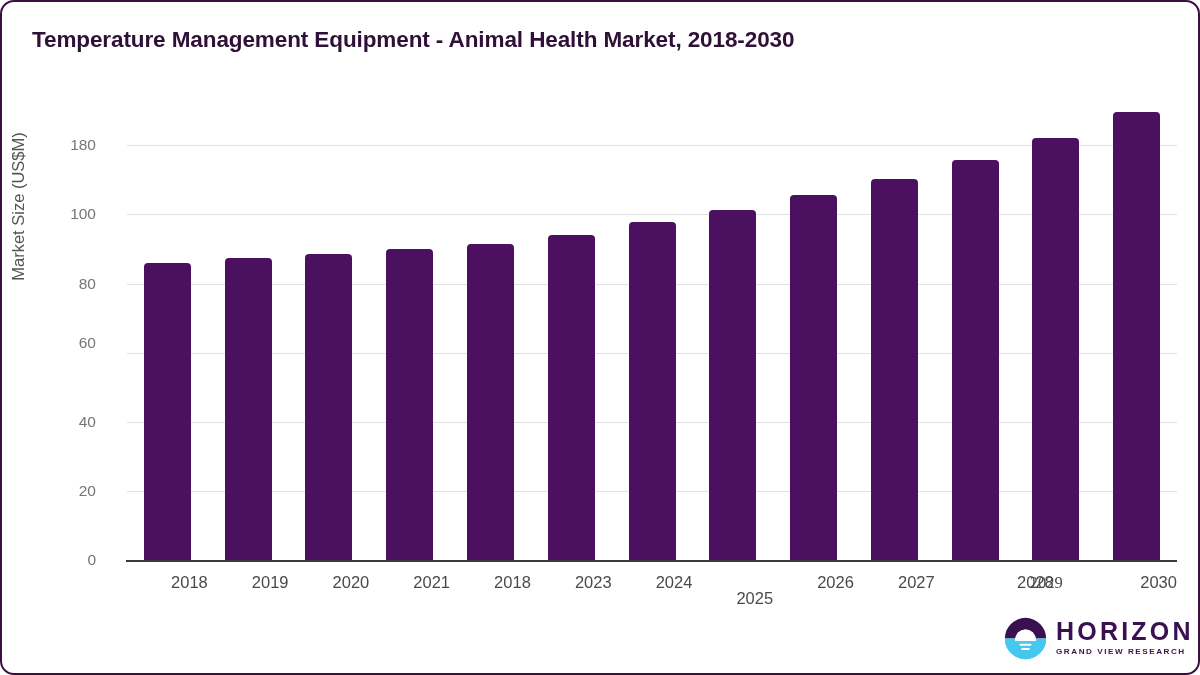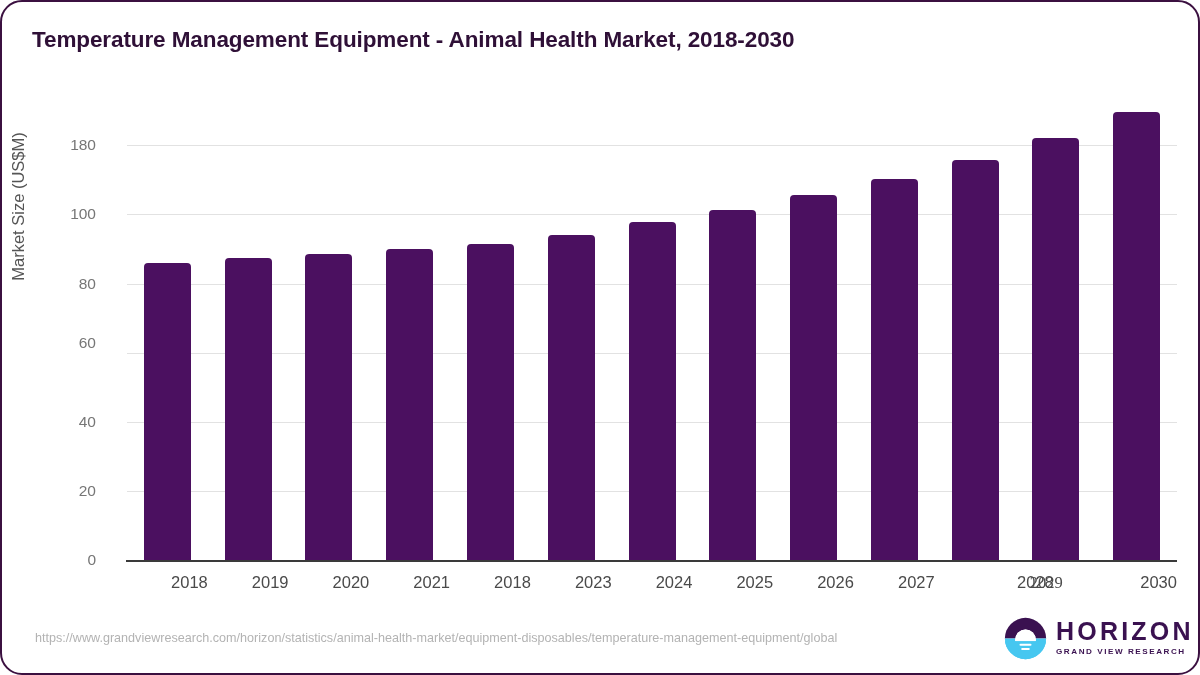--- a/index.html
+++ b/index.html
@@ -13,21 +13,21 @@
     font-family: "Liberation Sans", sans-serif;
     overflow: hidden;
   }
   #card {
     position: absolute;
     left: 0; top: 0;
     width: 1200px;
     height: 675px;
     background: #ffffff;
     border: 2px solid #3b1040;
-    border-radius: 22px;
+    border-radius: 14px;
     box-sizing: border-box;
     overflow: hidden;
   }
   #chart-title {
     position: absolute;
     left: 30px;
     top: 25px;
     font-size: 22.5px;
     font-weight: bold;
     color: #2f1037;
@@ -189,30 +189,29 @@
       </div>
     <div id="axis-baseline"></div>
     <div id="xticks">
         <div class="xtick" style="left: 0px; width: 80.7692px;">2018</div>
         <div class="xtick" style="left: 80.7692px; width: 80.7692px;">2019</div>
         <div class="xtick" style="left: 161.538px; width: 80.7692px;">2020</div>
         <div class="xtick" style="left: 242.308px; width: 80.7692px;">2021</div>
         <div class="xtick" style="left: 323.077px; width: 80.7692px;">2018</div>
         <div class="xtick" style="left: 403.846px; width: 80.7692px;">2023</div>
         <div class="xtick" style="left: 484.615px; width: 80.7692px;">2024</div>
-        <div class="xtick" style="left: 565.385px; width: 80.7692px;">2025</div>
+        <div class="xtick" style="left: 565.385px; width: 80.7692px; margin-top: 16px;">2025</div>
         <div class="xtick" style="left: 646.154px; width: 80.7692px;">2026</div>
         <div class="xtick" style="left: 726.923px; width: 80.7692px;">2027</div>
         <div class="xtick" style="left: 846px; width: 80.7692px;">2028</div>
         <div class="xtick" style="left: 855px; width: 80.7692px; font-family: Liberation Serif, serif;">2029</div>
         <div class="xtick" style="left: 969.231px; width: 80.7692px;">2030</div>
       </div>
   </div>
 
-  <div id="source-url">https://www.grandviewresearch.com/horizon/statistics/animal-health-market/equipment-disposables/temperature-management-equipment/global</div>
 
   <div id="logo">
     <svg id="logo-mark" viewBox="0 0 100 100">
       <defs>
         <clipPath id="circClip">
             <circle cx="50" cy="50" r="48"></circle>
           </clipPath>
       </defs>
       <g clip-path="url(#circClip)">
         <rect x="0" y="0" width="100" height="50" fill="#3a1150"></rect>

